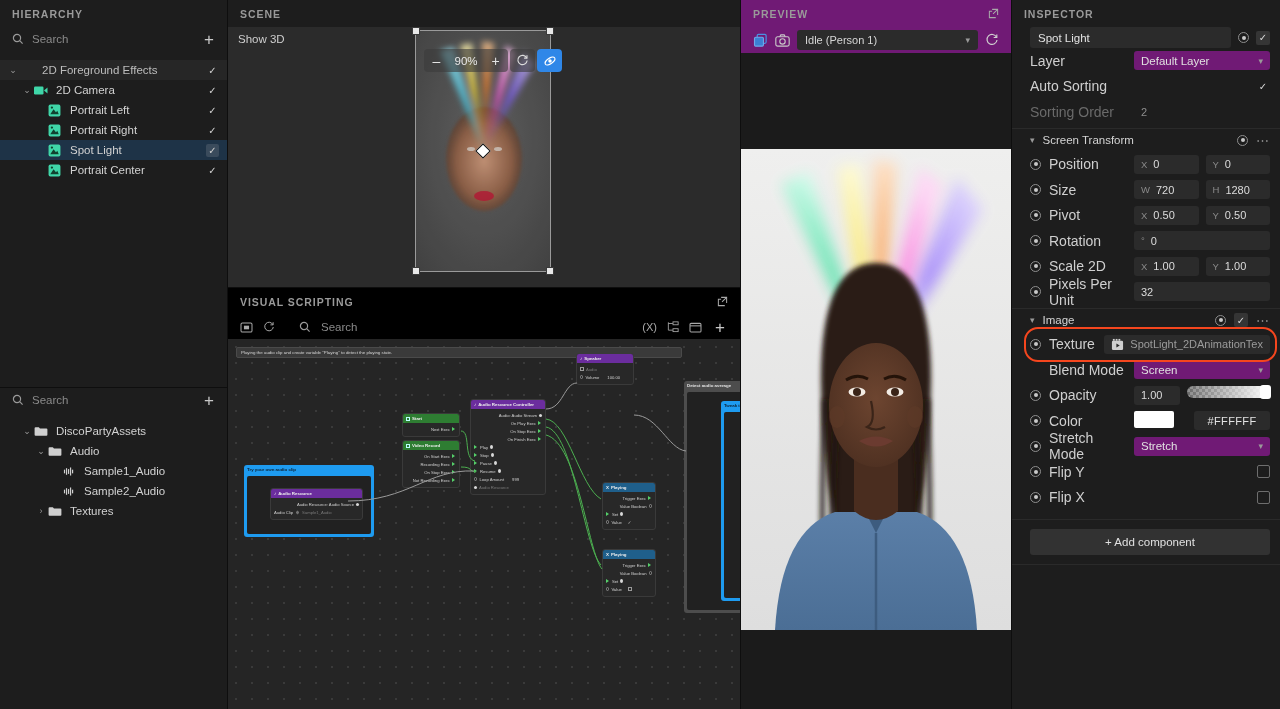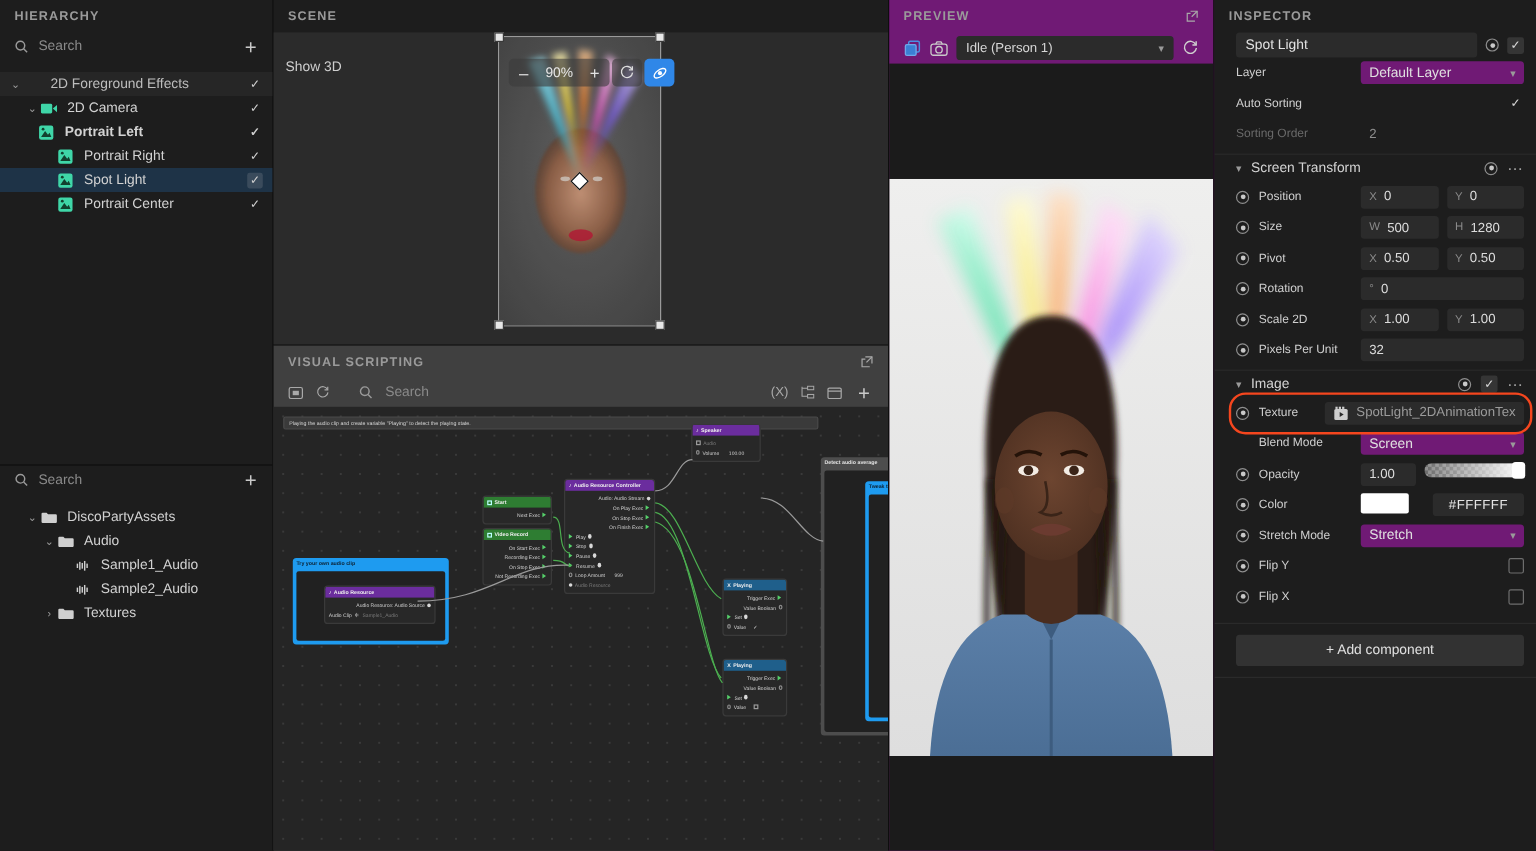--- a/index.html
+++ b/index.html
@@ -54,21 +54,21 @@
     width: 13px; height: 13px; display: flex; align-items: center;
     justify-content: center; font-size: 10px; color: #cfcfcf;
   }
   .trow.sel .chk { background: #3a4b5c; border-radius: 2px; }
 
   
   .center { width: 512px; height: 709px; display: flex; flex-direction: column; }
   .scene { height: 288px; background: #1d1d1d; border-bottom: 1px solid #0e0e0e;
            display: flex; flex-direction: column; position: relative; }
   .scene-body { flex: 1; position: relative; background: #2b2b2b; overflow: hidden; }
-  .show3d { position: absolute; left: 10px; top: 23px; font-size: 11.5px; color: #cfcfcf; z-index: 6; }
+  .show3d { position: absolute; left: 10px; top: 6px; font-size: 11.5px; color: #cfcfcf; z-index: 6; }
 
   .canvas-frame {
     position: absolute; left: 187px; top: 3px; width: 136px; height: 242px;
     border: 1px solid #9a9a9a;
   }
   .handle { position: absolute; width: 8px; height: 8px; background: #e8e8e8;
             border: 1px solid #3a3a3a; }
   .canvas-art { position: absolute; inset: 0; overflow: hidden; background: #555; }
   .pivot { position: absolute; left: 50%; top: 50%; width: 11px; height: 11px;
            transform: translate(-50%,-50%) rotate(45deg);
@@ -83,21 +83,21 @@
             justify-content: center; color: #e4e4e4; font-size: 14px; cursor: pointer; }
   .zb-val { font-size: 11.5px; color: #e8e8e8; padding: 0 2px; min-width: 34px;
             text-align: center; }
   .zb-sq { width: 25px; height: 23px; display: flex; align-items: center;
            justify-content: center; background: rgba(60,60,60,.62); border-radius: 4px;
            color: #dcdcdc; cursor: pointer; }
   .zb-active { width: 25px; height: 23px; display: flex; align-items: center;
                justify-content: center; background: #2f87e8; border-radius: 4px;
                color: #fff; cursor: pointer; }
 
-  .vscript { flex: 1; background: #404040; display: flex; flex-direction: column;
+  .vscript { flex: 1; background: #000000; display: flex; flex-direction: column;
              position: relative; }
   .vs-title-row { display: flex; align-items: center; }
   .vs-title-row .panel-title { flex: 1; }
   .vs-tools { display: flex; align-items: center; gap: 10px; padding: 0 12px; height: 24px; }
   .vs-tools .sp { flex: 1; }
   .vs-tool { color: #a9a9a9; cursor: pointer; display: flex; align-items: center; }
   .graph { flex: 1; position: relative; overflow: hidden;
            background-color: #252525;
            background-image: radial-gradient(circle, #3a3a3a 1px, transparent 1px);
            background-size: 16px 16px; }
@@ -153,21 +153,21 @@
   .radio-ico { width: 11px; height: 11px; border-radius: 50%; border: 1.2px solid #8e8e8e;
                position: relative; flex: 0 0 11px; }
   .radio-ico::after { content:""; position:absolute; left:50%; top:50%; width:4px; height:4px;
                       border-radius:50%; background:#c9c9c9; transform: translate(-50%,-50%); }
   .chk-ico { width: 14px; height: 14px; background: #353535; border-radius: 2px;
              display: flex; align-items: center; justify-content: center;
              font-size: 10px; color: #d8d8d8; flex: 0 0 14px; }
   .chk-empty { width: 13px; height: 13px; border: 1.2px solid #6e6e6e; border-radius: 2px;
                flex: 0 0 13px; }
   .frow { display: flex; align-items: center; height: 25.5px; padding: 0 10px 0 18px; gap: 8px; }
-  .flbl { width: 96px; font-size: 10px; color: #cfcfcf; display: flex;
+  .flbl { width: 96px; font-size: 14px; color: #cfcfcf; display: flex;
           align-items: center; gap: 8px; }
   .flbl.dimmed { color: #6a6a6a; }
   .fctl { flex: 1; display: flex; gap: 7px; }
   .field { flex: 1; height: 19px; background: #2b2b2b; border-radius: 3px; display: flex;
            align-items: center; padding: 0 7px; font-size: 11px; color: #dcdcdc; gap: 6px; }
   .field.plain { background: transparent; }
   .field .ax { font-size: 9.5px; color: #8a8a8a; }
   .select { flex: 1; height: 19px; background: #701a75; border-radius: 3px; display: flex;
             align-items: center; padding: 0 7px; font-size: 11.5px; color: #e0e0e0; }
   .select .ca { margin-left: auto; font-size: 9px; color: #9a9a9a; }
@@ -224,21 +224,21 @@
             <span class="caret">⌄</span>
             <span class="ico">
               <svg width="14" height="11" viewBox="0 0 14 11">
                 <rect x="0" y="1.5" width="9.5" height="8" rx="1.2" fill="#3fd6a8"></rect>
                 <polygon points="10,5.5 13.5,2.5 13.5,8.5" fill="#3fd6a8"></polygon>
               </svg>
             </span>
             <span class="lbl">2D Camera</span>
             <span class="chk">✓</span>
           </div>
-          <div class="trow" style="padding-left: 18px; font-weight: bold;">
+          <div class="trow" style="padding-left: 34px;">
             <span class="caret"></span>
             <span class="ico">
               <svg width="13" height="13" viewBox="0 0 14 14">
                 <rect x="0.6" y="0.6" width="12.8" height="12.8" rx="2" fill="#3fd6a8"></rect>
                 <polygon points="2.4,11 6,5.6 8.6,9 10,7.2 11.6,11" fill="#12412f"></polygon>
                 <circle cx="4.2" cy="3.9" r="1.25" fill="#12412f"></circle>
               </svg>
             </span>
             <span class="lbl">Portrait Left</span>
             <span class="chk">✓</span>
@@ -900,21 +900,21 @@
     </div>
 
     <div class="frow">
       <div class="flbl">
           <span class="radio-ico"></span>
           <span>Size</span>
         </div>
       <div class="fctl">
         <div class="field">
             <span class="ax">W</span>
-            <span>500</span>
+            <span>720</span>
           </div>
         <div class="field">
             <span class="ax">H</span>
             <span>1280</span>
           </div>
       </div>
     </div>
 
     <div class="frow">
       <div class="flbl">

